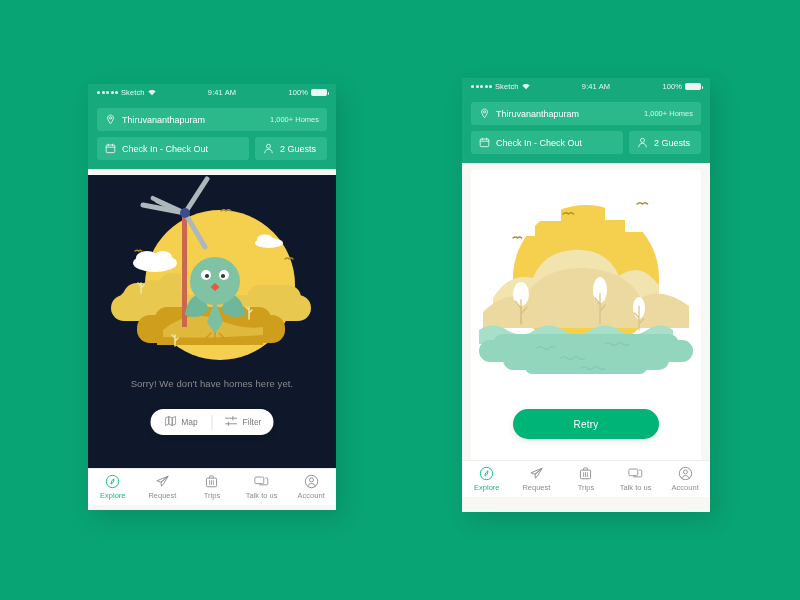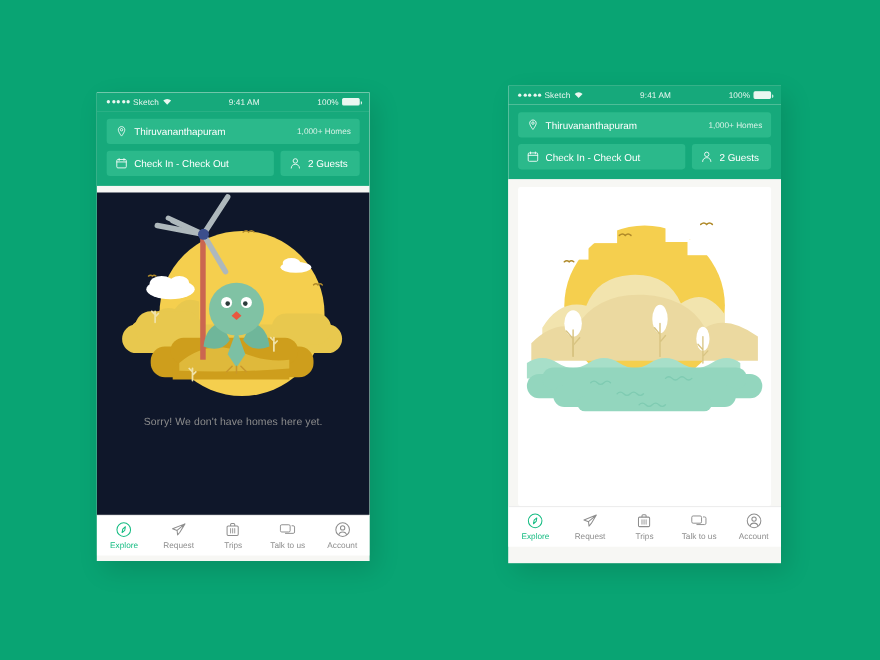--- a/index.html
+++ b/index.html
@@ -252,20 +252,40 @@
 
       <g fill="none" stroke="#B08A2A" stroke-width="1.3" stroke-linecap="round">
         <path d="M124 36 q3 -2.5 5 0 q2.5 -2.5 5 0"></path>
         <path d="M188 84 q2.5 -2 4 0 q2 -2 4 0"></path>
         <path d="M38 76 q2 -1.6 3.5 0 q1.6 -1.6 3.2 0"></path>
       </g>
     </svg>
 
     <div class="empty-msg">Sorry! We don't have homes here yet.</div>
 
+    <div class="pill">
+      <div class="pill-half">
+        <span>
+          <svg width="12" height="12" viewBox="0 0 14 14">
+              <path d="M1 3.4 5 1.8v8.8L1 12.2z M5 1.8 9 3.4v8.8L5 10.6z M9 3.4 13 1.8v8.8L9 12.2z" fill="none" stroke="#8A8A8A" stroke-width="0.95" stroke-linejoin="round"></path>
+            </svg>
+        </span>
+        <span>Map</span>
+      </div>
+      <div class="pill-div"></div>
+      <div class="pill-half">
+        <span>
+          <svg width="13" height="12" viewBox="0 0 14 12">
+              <path d="M1 3h12M1 9h12" stroke="#8A8A8A" stroke-width="1" stroke-linecap="round"></path>
+              <path d="M9 1.2v3.6M4.4 7.2v3.6" stroke="#8A8A8A" stroke-width="1" stroke-linecap="round"></path>
+            </svg>
+        </span>
+        <span>Filter</span>
+      </div>
+    </div>
   </div>
 
   <div class="tabbar">
     <div class="tab active">
       <span>
         <svg width="15" height="15" viewBox="0 0 16 16">
             <circle cx="8" cy="8" r="6.6" fill="none" stroke="#15BC82" stroke-width="1"></circle>
             <path d="M9.6 5.2 7 7.4l-.6 3.4 2.6-2.2z" fill="none" stroke="#15BC82" stroke-width="1" stroke-linejoin="round"></path>
           </svg>
       </span>
@@ -414,20 +434,23 @@
           <path d="M104 190 q3 -3 6 0 q3 3 6 0 q3 -3 6 0 q3 3 6 0"></path>
         </g>
 
         <g fill="none" stroke="#B08A2A" stroke-width="1.4" stroke-linecap="round">
           <path d="M86 36 q3 -2.6 5.4 0 q2.6 -2.6 5.2 0"></path>
           <path d="M160 26 q3 -2.6 5.4 0 q2.6 -2.6 5.2 0"></path>
           <path d="M36 60 q2.4 -2 4.4 0 q2 -2 4.2 0"></path>
         </g>
       </svg>
 
+      <div class="retry-wrap">
+        <button class="retry-btn">Retry</button>
+      </div>
     </div>
   </div>
 
   <div class="tabbar">
     <div class="tab active">
       <span>
         <svg width="15" height="15" viewBox="0 0 16 16">
             <circle cx="8" cy="8" r="6.6" fill="none" stroke="#15BC82" stroke-width="1"></circle>
             <path d="M9.6 5.2 7 7.4l-.6 3.4 2.6-2.2z" fill="none" stroke="#15BC82" stroke-width="1" stroke-linejoin="round"></path>
           </svg>

